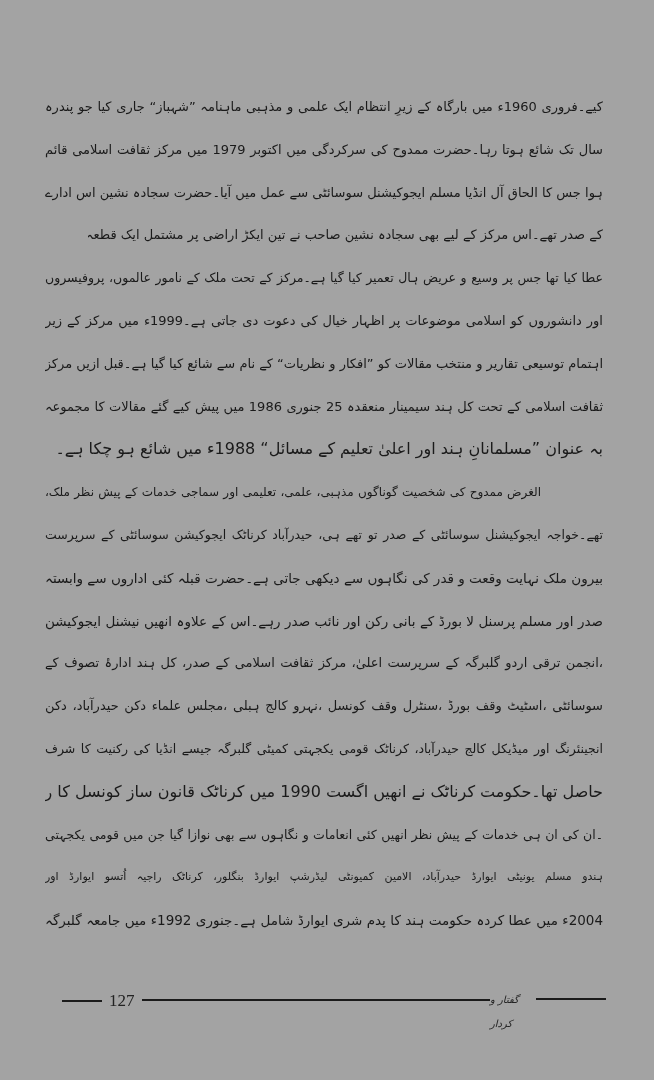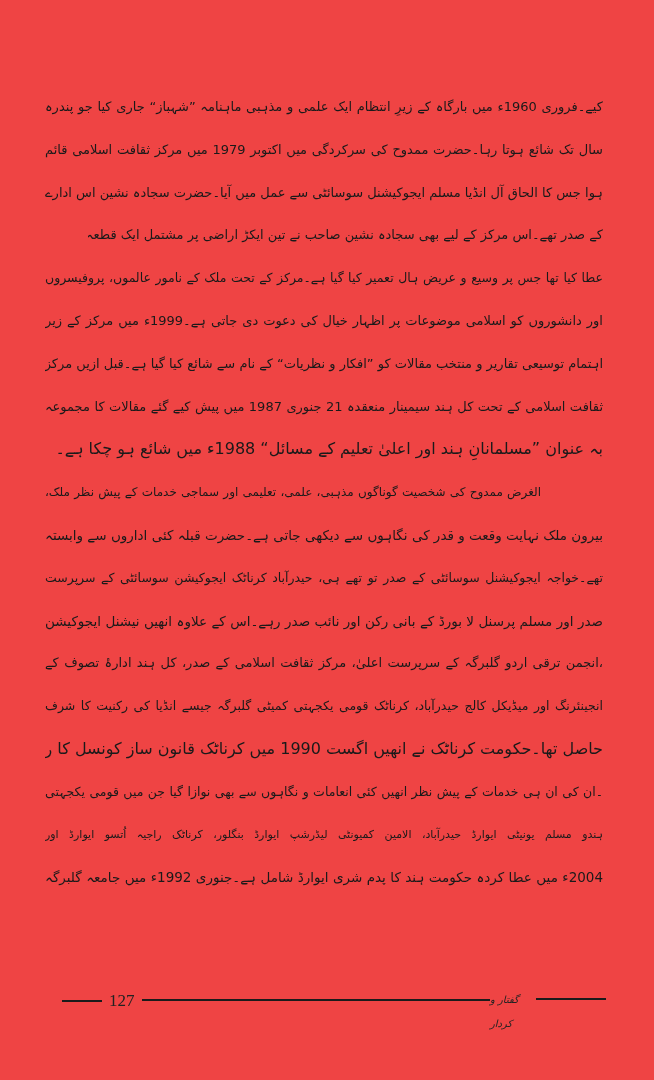--- a/index.html
+++ b/index.html
@@ -12,21 +12,21 @@
       height: 1080px;
       position: relative;
       overflow: hidden;
       font-family: "DejaVu Sans", sans-serif;
       color: #1a1a1a;
     }
     .page {
       position: absolute;
       left: 0; top: 0;
       width: 654px; height: 1080px;
-      background: #ef4444;
+      background: #a3a3a3;
     }
     .body-text {
       position: absolute;
       left: 45px;
       top: 86px;
       width: 558px;
       direction: rtl;
       text-align: justify;
       text-align-last: justify;
     }
@@ -90,27 +90,28 @@
 <div class="page">
 
   <div class="body-text">
     <span class="line" style="font-size: 13px;">کیے۔فروری 1960ء میں بارگاہ کے زیرِ انتظام ایک علمی و مذہبی ماہنامہ ”شہباز“ جاری کیا جو پندرہ</span>
     <span class="line" style="font-size: 13px;">سال تک شائع ہوتا رہا۔حضرت ممدوح کی سرکردگی میں اکتوبر 1979 میں مرکز ثقافت اسلامی قائم</span>
     <span class="line" style="font-size: 13px;">ہوا جس کا الحاق آل انڈیا مسلم ایجوکیشنل سوسائٹی سے عمل میں آیا۔حضرت سجادہ نشین اس ادارے</span>
     <span class="line" style="font-size: 13px; margin-left: 43px;">کے صدر تھے۔اس مرکز کے لیے بھی سجادہ نشین صاحب نے تین ایکڑ اراضی پر مشتمل ایک قطعہ اراضی</span>
     <span class="line" style="font-size: 12.5px;">عطا کیا تھا جس پر وسیع و عریض ہال تعمیر کیا گیا ہے۔مرکز کے تحت ملک کے نامور عالموں، پروفیسروں</span>
     <span class="line" style="font-size: 13px;">اور دانشوروں کو اسلامی موضوعات پر اظہار خیال کی دعوت دی جاتی ہے۔1999ء میں مرکز کے زیر</span>
     <span class="line" style="font-size: 13px;">اہتمام توسیعی تقاریر و منتخب مقالات کو ”افکار و نظریات“ کے نام سے شائع کیا گیا ہے۔قبل ازیں مرکز</span>
-    <span class="line" style="font-size: 13px;">ثقافت اسلامی کے تحت کل ہند سیمینار منعقدہ 21 جنوری 1987 میں پیش کیے گئے مقالات کا مجموعہ</span>
+    <span class="line" style="font-size: 13px;">ثقافت اسلامی کے تحت کل ہند سیمینار منعقدہ 25 جنوری 1986 میں پیش کیے گئے مقالات کا مجموعہ</span>
     <span class="line short" style="font-size: 16px;">بہ عنوان ”مسلمانانِ ہند اور اعلیٰ تعلیم کے مسائل“ 1988ء میں شائع ہو چکا ہے۔</span>
     <span class="line indent" style="font-size: 12px;">الغرض ممدوح کی شخصیت گوناگوں مذہبی، علمی، تعلیمی اور سماجی خدمات کے پیش نظر ملک،</span>
+    <span class="line" style="font-size: 12.5px;">تھے۔خواجہ ایجوکیشنل سوسائٹی کے صدر تو تھے ہی، حیدرآباد کرناٹک ایجوکیشن سوسائٹی کے سرپرست</span>
     <span class="line" style="font-size: 13.5px;">بیرون ملک نہایت وقعت و قدر کی نگاہوں سے دیکھی جاتی ہے۔حضرت قبلہ کئی اداروں سے وابستہ</span>
-    <span class="line" style="font-size: 12.5px;">تھے۔خواجہ ایجوکیشنل سوسائٹی کے صدر تو تھے ہی، حیدرآباد کرناٹک ایجوکیشن سوسائٹی کے سرپرست</span>
     <span class="line" style="font-size: 13.5px;">صدر اور مسلم پرسنل لا بورڈ کے بانی رکن اور نائب صدر رہے۔اس کے علاوہ انھیں نیشنل ایجوکیشن</span>
     <span class="line" style="font-size: 13px;">،انجمن ترقی اردو گلبرگہ کے سرپرست اعلیٰ، مرکز ثقافت اسلامی کے صدر، کل ہند ادارۂ تصوف کے</span>
+    <span class="line" style="font-size: 13px;">سوسائٹی ،اسٹیٹ وقف بورڈ ،سنٹرل وقف کونسل ،نہرو کالج ہبلی ،مجلس علماء دکن حیدرآباد، دکن</span>
     <span class="line" style="font-size: 12.5px;">انجینئرنگ اور میڈیکل کالج حیدرآباد، کرناٹک قومی یکجہتی کمیٹی گلبرگہ جیسے انڈیا کی رکنیت کا شرف</span>
     <span class="line" style="font-size: 16px;">حاصل تھا۔حکومت کرناٹک نے انھیں اگست 1990 میں کرناٹک قانون ساز کونسل کا رکن نامزد کیا تھا</span>
     <span class="line" style="font-size: 12.5px;">۔ان کی ان ہی خدمات کے پیش نظر انھیں کئی انعامات و نگاہوں سے بھی نوازا گیا جن میں قومی یکجہتی</span>
     <span class="line" style="font-size: 11px;">ہندو مسلم یونیٹی ایوارڈ حیدرآباد، الامین کمیونٹی لیڈرشپ ایوارڈ بنگلور، کرناٹک راجیہ اُتسو ایوارڈ اور</span>
     <span class="line" style="font-size: 13.5px;">2004ء میں عطا کردہ حکومت ہند کا پدم شری ایوارڈ شامل ہے۔جنوری 1992ء میں جامعہ گلبرگہ</span>
   </div>
 
   <div class="footer">
     <div class="rule rule-left"></div>
     <span class="page-number">127</span>

